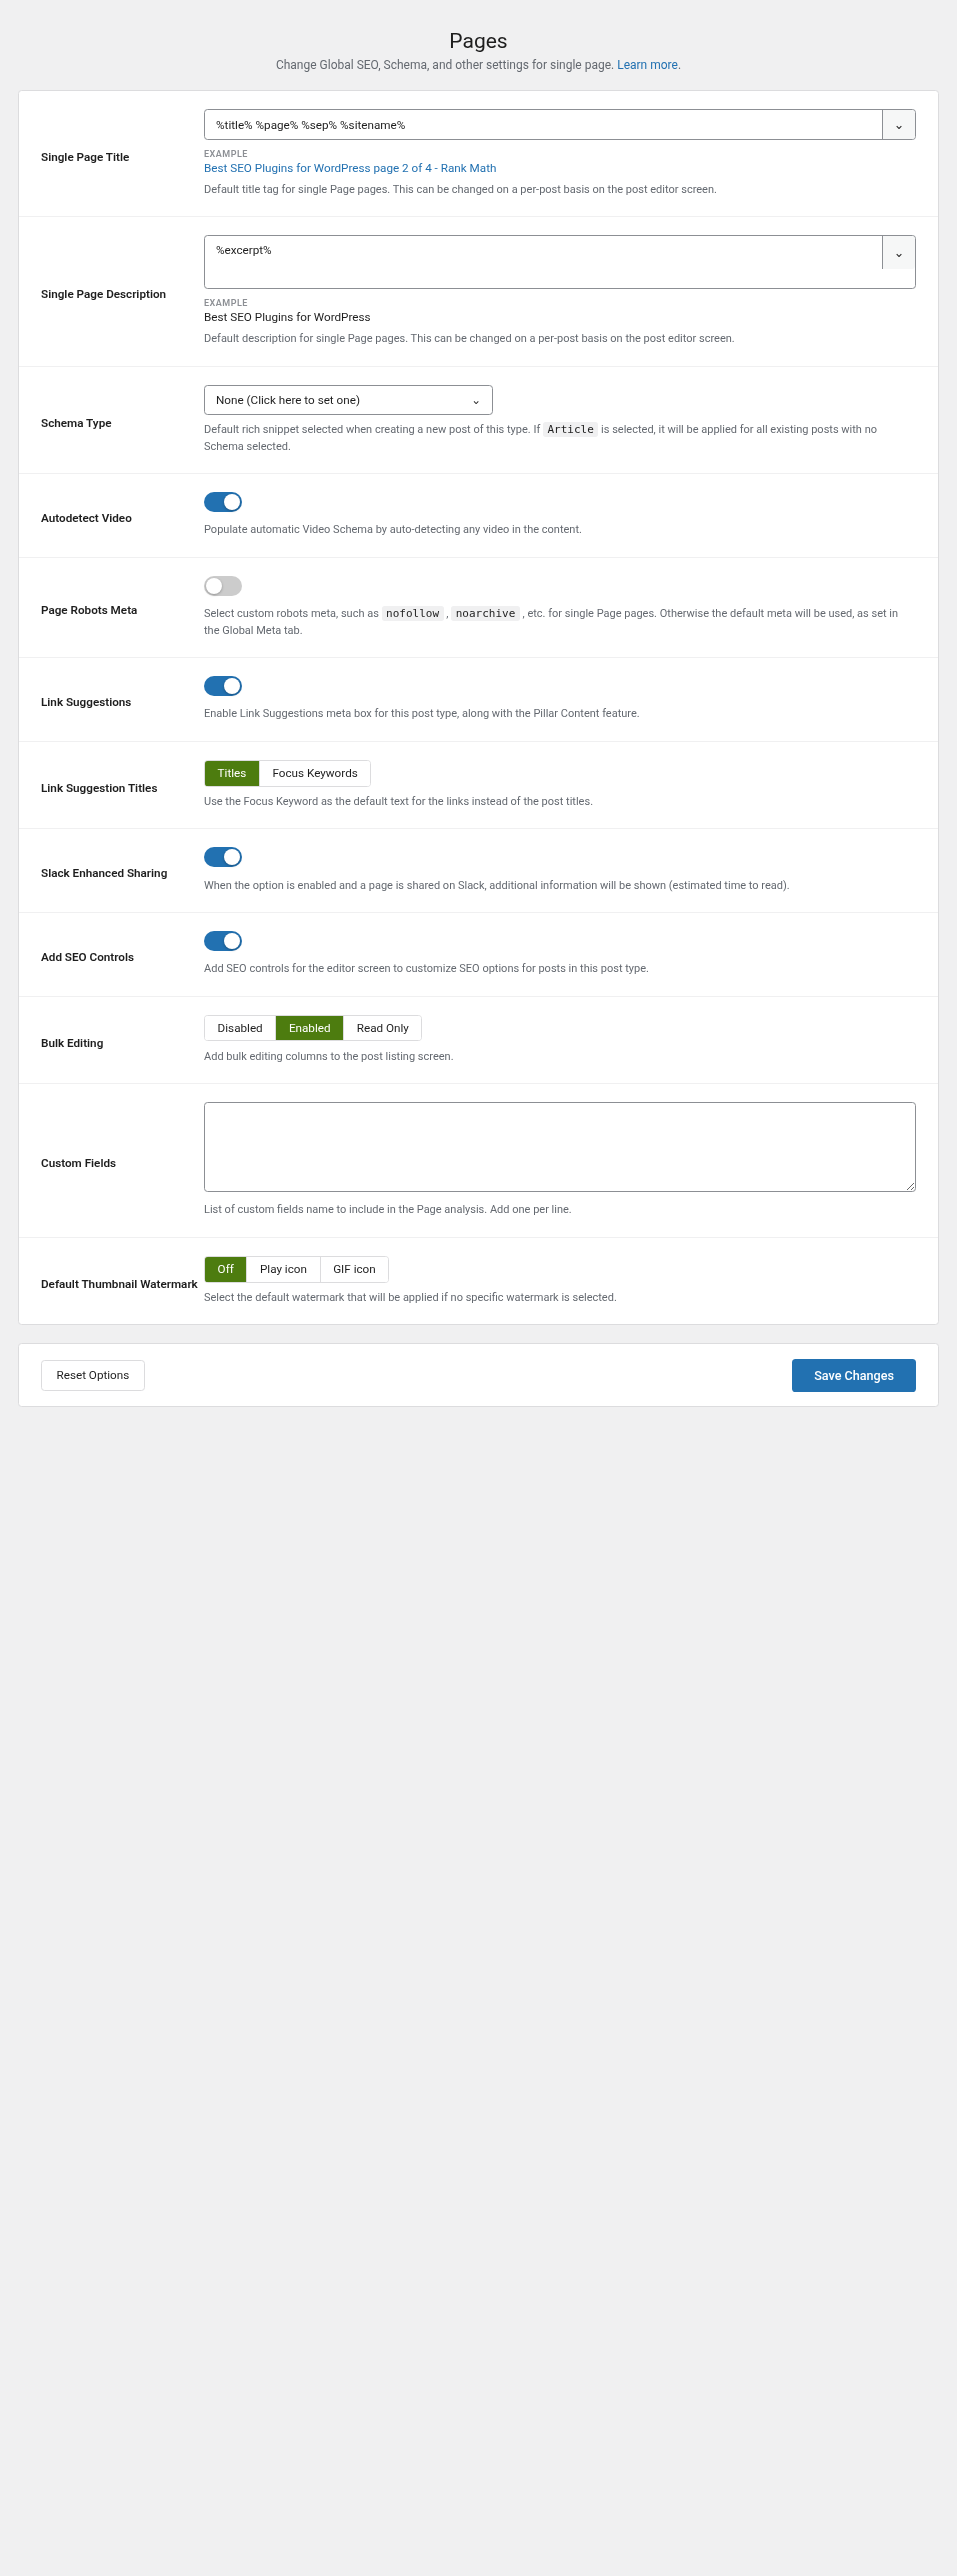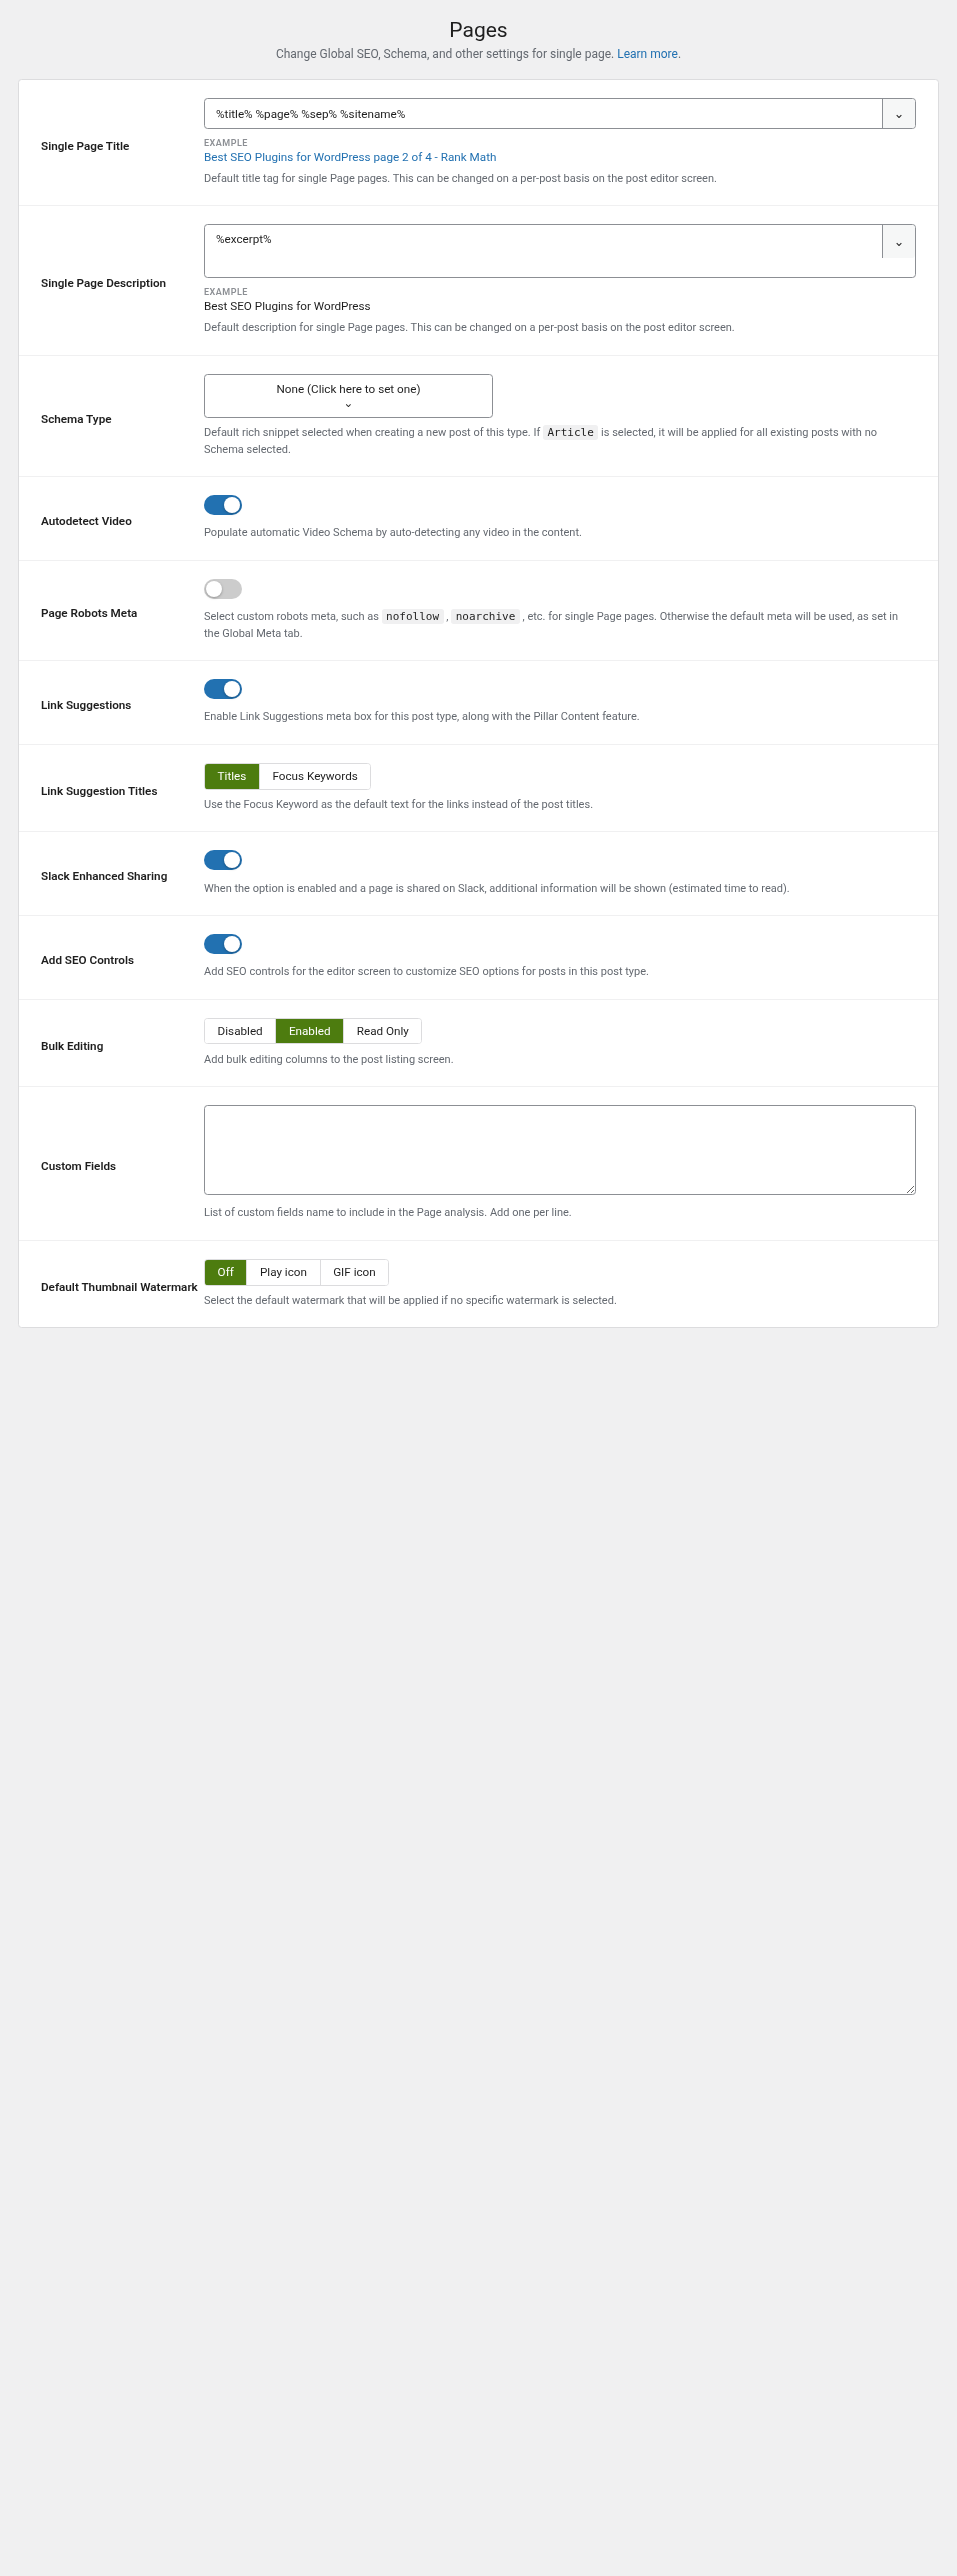--- a/index.html
+++ b/index.html
@@ -4,21 +4,21 @@
   <style>
     * { box-sizing: border-box; margin: 0; padding: 0; }
     body {
       font-family: -apple-system, BlinkMacSystemFont, "Segoe UI", Roboto, sans-serif;
       background: #f0f0f1;
       color: #1e1e1e;
       font-size: 11.7px;
     }
     .page-wrapper {
       max-width: 958px;
-      margin: 0 auto;
+      margin: 11px auto;
       padding: 18px;
     }
     .page-header {
       text-align: center;
       margin-bottom: 18px;
     }
     .page-header h1 {
       font-size: 21px;
       font-weight: 400;
       color: #1e1e1e;
@@ -112,21 +112,20 @@
     .schema-select {
       display: flex;
       align-items: center;
       border: 0.9px solid #8c8f94;
       border-radius: 3.6px;
       padding: 7.2px 11px;
       cursor: pointer;
       background: #fff;
       justify-content: space-between;
       max-width: 289px;
-      flex-direction: column;
     }
     .schema-select span {
       font-size: 11.7px;
       color: #1e1e1e;
     }
     code {
       background: #f0f0f1;
       padding: 0.9px 4.5px;
       border-radius: 2.7px;
       font-size: 11px;
@@ -388,14 +387,18 @@
           <button class="active">Off</button>
           <button>Play icon</button>
           <button>GIF icon</button>
         </div>
         <p class="helper-text">Select the default watermark that will be applied if no specific watermark is selected.</p>
       </div>
     </div>
 
   </div>
 
+  <div class="footer-bar">
+    <button class="btn-reset">Reset Options</button>
+    <button class="btn-save">Save Changes</button>
+  </div>
 </div>
 
 
 </body></html>

